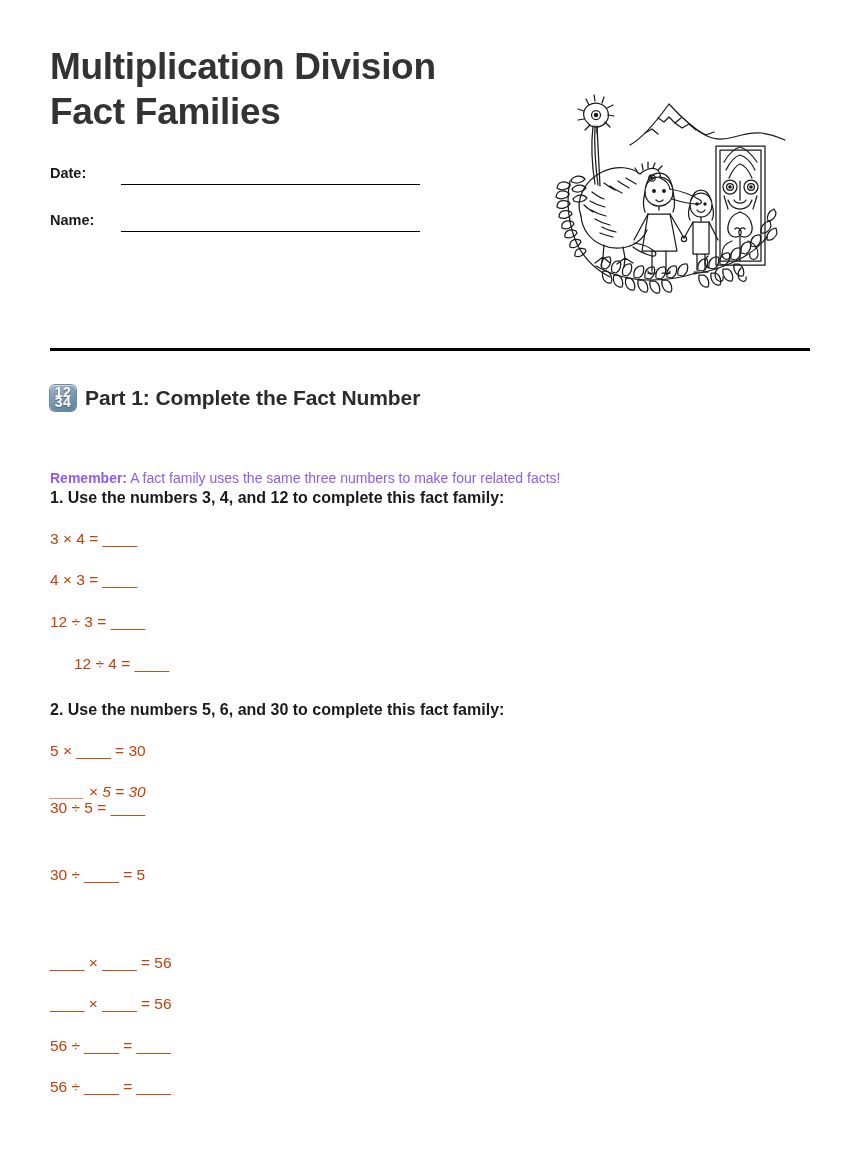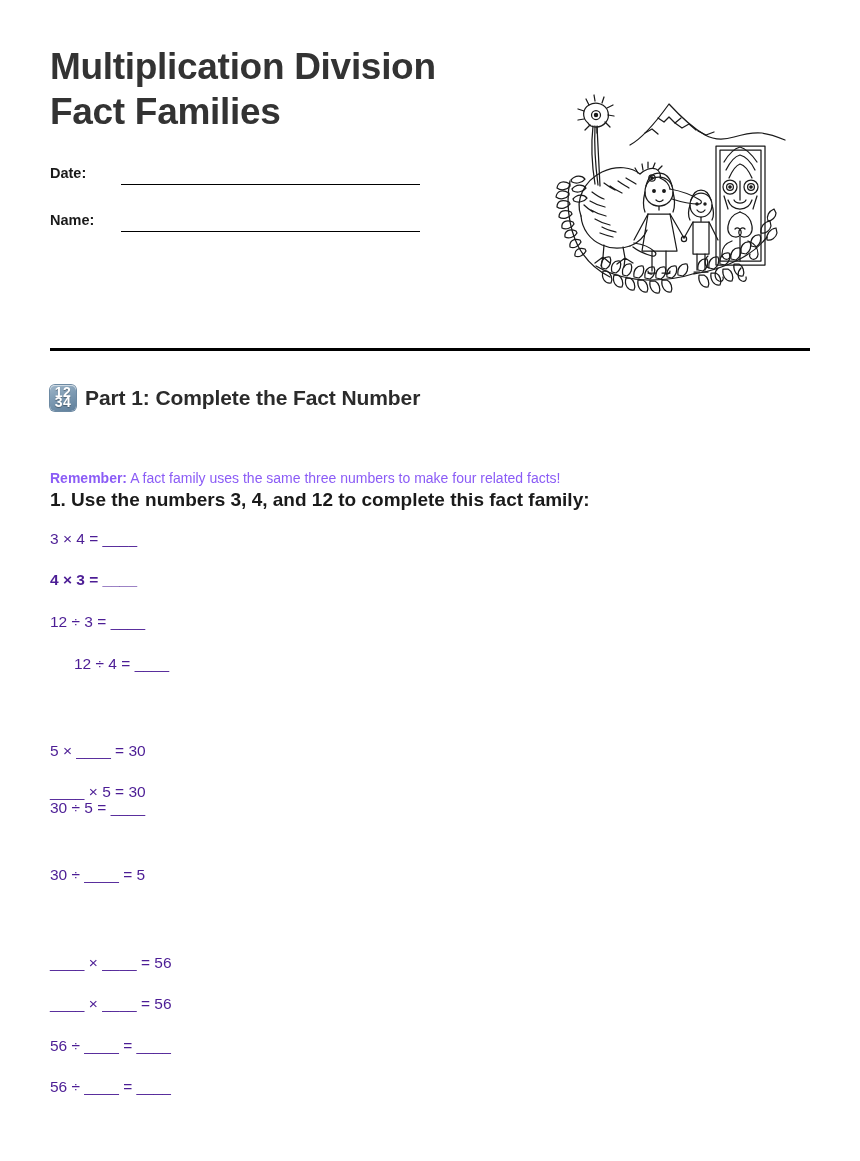--- a/index.html
+++ b/index.html
@@ -150,30 +150,30 @@
     color: #8b5cf6;
     line-height: 20px;
     margin-top: 27px;
   }
   .remember b { font-weight: 700; }
 
   
   .problem-prompt {
     position: absolute;
     left: 50px;
-    font-size: 19px;
+    font-size: 16px;
     font-weight: 700;
     color: #1a1a1a;
   }
   .equation {
     position: absolute;
     left: 50px;
     font-size: 15.5px;
     font-weight: 400;
-    color: #4c1d95;
+    color: #c2410c;
     white-space: pre;
   }
 </style>
 </head>
 <body>
 
 <div class="page">
 
   <div class="header">
     <h1 class="title">Multiplication Division
@@ -363,26 +363,27 @@
     </span>
     <span class="h-text">Part 1: Complete the Fact Number</span>
   </div>
 
   <div class="remember">
     <b>Remember:</b><span> A fact family uses the same three numbers to make four related facts!</span>
   </div>
 
   <div class="problem-prompt" style="top:489px;">1. Use the numbers 3, 4, and 12 to complete this fact family:</div>
   <div class="equation" style="top:530px;">3 × 4 = ____</div>
-  <div class="equation" style="top:571px;font-weight:bold;">4 × 3 = ____</div>
+  <div class="equation" style="top:571px;">4 × 3 = ____</div>
   <div class="equation" style="top:613px;">12 ÷ 3 = ____</div>
   <div class="equation" style="top:655px;margin-left:24px;">12 ÷ 4 = ____</div>
 
+  <div class="problem-prompt" style="top:701px;">2. Use the numbers 5, 6, and 30 to complete this fact family:</div>
   <div class="equation" style="top:742px;">5 × ____ = 30</div>
-  <div class="equation" style="top:783px;">____ × 5 = 30</div>
+  <div class="equation" style="top:783px;font-style:italic;">____ × 5 = 30</div>
   <div class="equation" style="top:799px;">30 ÷ 5 = ____</div>
   <div class="equation" style="top:866px;">30 ÷ ____ = 5</div>
 
   <div class="equation" style="top:954px;">____ × ____ = 56</div>
   <div class="equation" style="top:995px;">____ × ____ = 56</div>
   <div class="equation" style="top:1037px;">56 ÷ ____ = ____</div>
   <div class="equation" style="top:1078px;">56 ÷ ____ = ____</div>
 
 
 </div>

